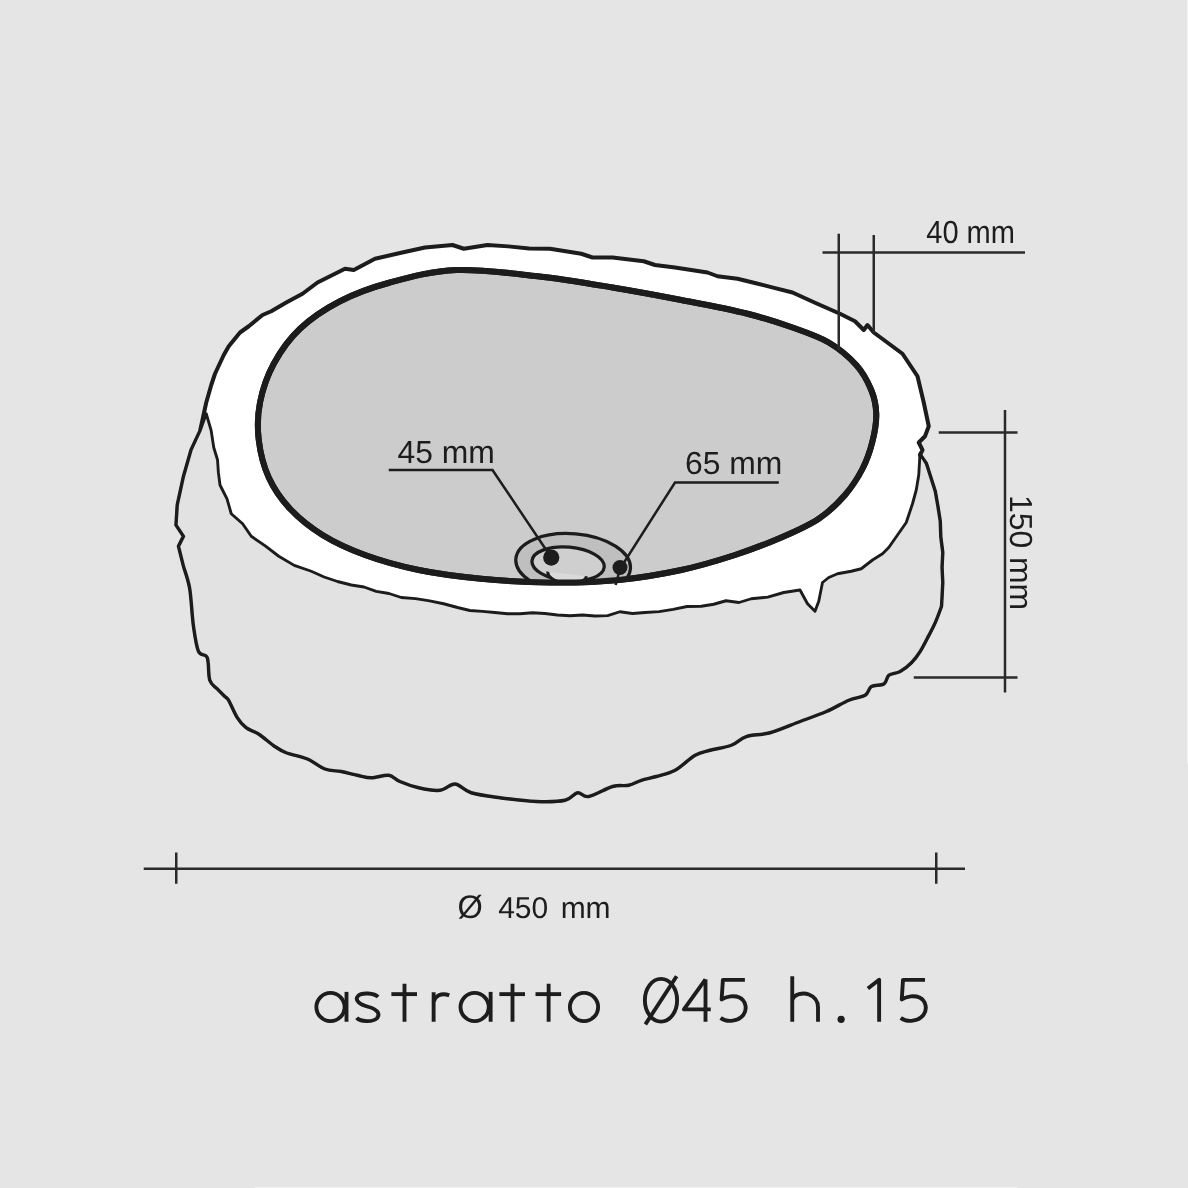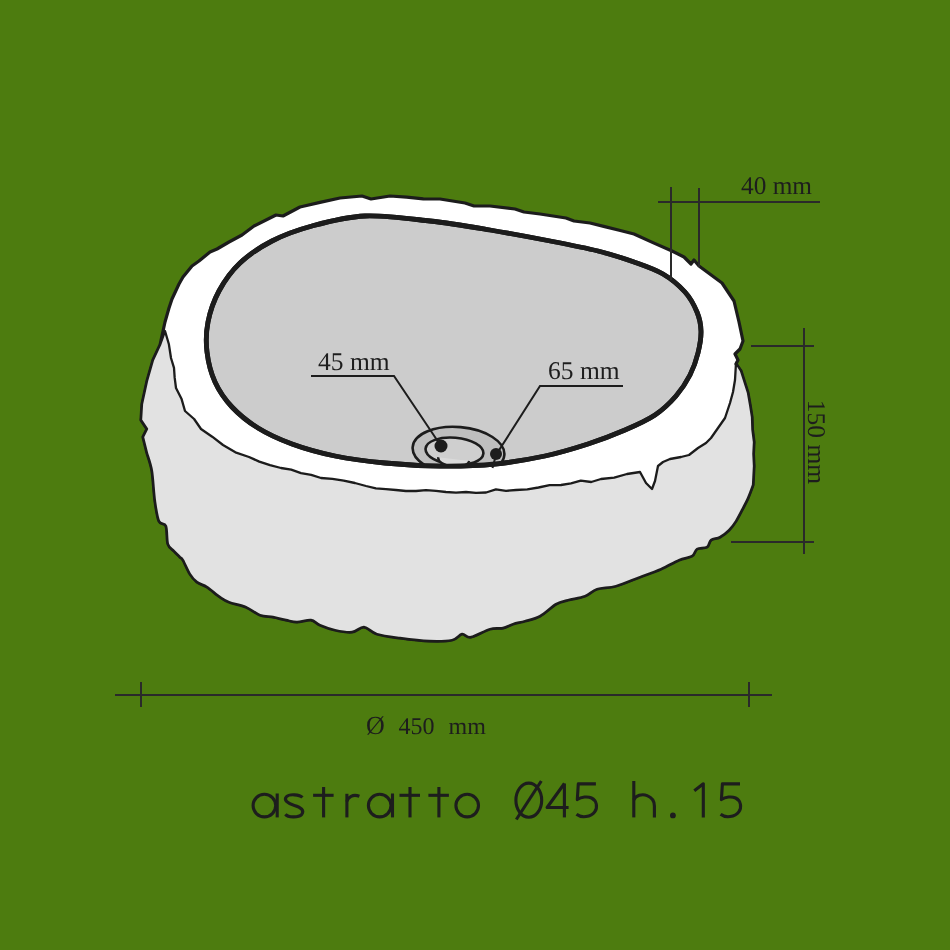--- a/index.html
+++ b/index.html
@@ -1,17 +1,17 @@
 <!DOCTYPE html>
 <html><head>
 <meta charset="utf-8">
 <style>
   html,body { margin:0; padding:0; background:#ffffff; }
-  .page { position:relative; width:950px; height:950px; background:#4d7c0f;
-          font-family:Liberation Serif, serif; }
+  .page { position:relative; width:950px; height:950px; background:#e5e5e5;
+          font-family:Liberation Sans, sans-serif; }
   svg { position:absolute; left:0; top:0; }
   text { text-rendering: geometricPrecision; }
 </style>
 </head>
 <body>
 <div class="page">
 <svg width="950" height="950" viewBox="0 0 950 950">
   <defs>
     <clipPath id="basinclip">
           <path d="M 365.0 216.0 C 384.7 215.2 409.2 218.7 430.0 221.0 C 450.8 223.3 470.8 226.8 490.0 230.0 C 509.2 233.2 527.0 236.5 545.0 240.0 C 563.0 243.5 583.2 247.3 598.0 251.0 C 612.8 254.7 623.2 258.2 634.0 262.0 C 644.8 265.8 654.5 269.0 663.0 274.0 C 671.5 279.0 679.3 285.7 685.0 292.0 C 690.7 298.3 694.3 305.5 697.0 312.0 C 699.7 318.5 700.8 324.2 701.0 331.0 C 701.2 337.8 699.8 345.7 698.0 353.0 C 696.2 360.3 693.7 367.8 690.0 375.0 C 686.3 382.2 681.8 389.3 676.0 396.0 C 670.2 402.7 663.5 409.3 655.0 415.0 C 646.5 420.7 636.2 425.2 625.0 430.0 C 613.8 434.8 601.3 439.7 588.0 444.0 C 574.7 448.3 560.5 452.7 545.0 456.0 C 529.5 459.3 512.5 462.3 495.0 464.0 C 477.5 465.7 458.3 466.2 440.0 466.0 C 421.7 465.8 402.5 464.7 385.0 463.0 C 367.5 461.3 350.5 459.2 335.0 456.0 C 319.5 452.8 304.8 448.7 292.0 444.0 C 279.2 439.3 268.0 434.2 258.0 428.0 C 248.0 421.8 239.2 414.7 232.0 407.0 C 224.8 399.3 219.2 391.2 215.0 382.0 C 210.8 372.8 208.2 362.0 207.0 352.0 C 205.8 342.0 206.0 332.2 208.0 322.0 C 210.0 311.8 213.7 300.8 219.0 291.0 C 224.3 281.2 231.2 271.3 240.0 263.0 C 248.8 254.7 260.0 247.2 272.0 241.0 C 284.0 234.8 296.5 230.2 312.0 226.0 C 327.5 221.8 345.3 216.8 365.0 216.0 Z"></path>

